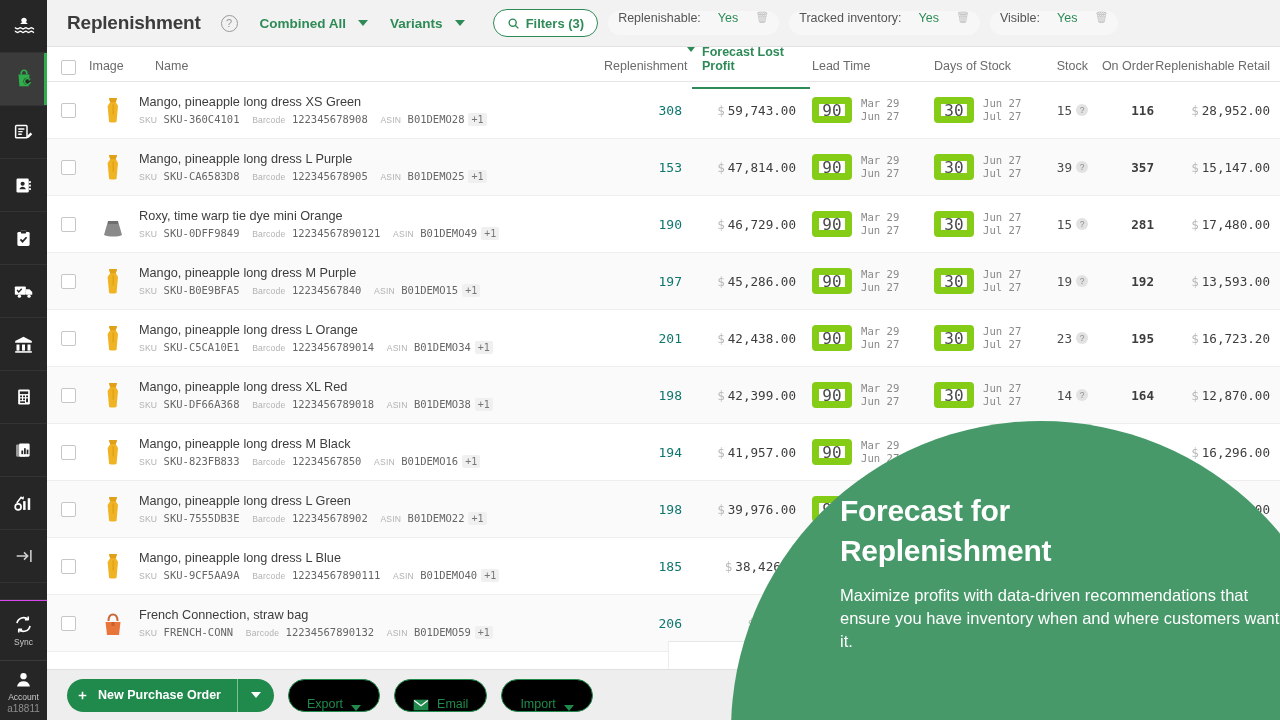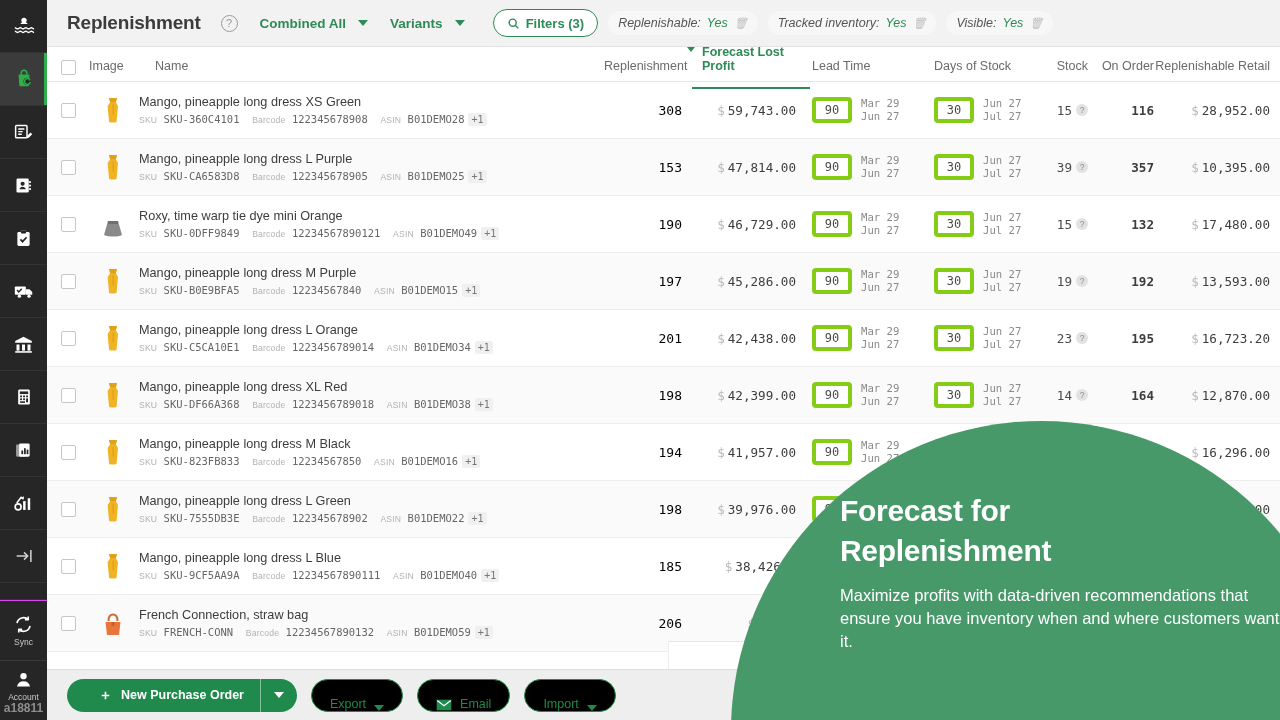--- a/index.html
+++ b/index.html
@@ -24,21 +24,21 @@
   .nav-item.active::after {
     content:""; position:absolute; right:0; top:0; bottom:0; width:3px; background:#2fae4b;
   }
   .nav-item svg { display:block; }
   .nav-spacer { flex: 1 1 auto; border-bottom: 1px solid #333; }
   .nav-bottom {
     height: 60px; display:flex; flex-direction:column; align-items:center; justify-content:center;
     gap:2px; border-top:1px solid #d946ef;
   }
   .nav-bottom .lbl { color:#c9c9c9; font-size:8.5px; line-height:10px; text-align:center; }
-  .nav-bottom .sub { color:#8e8e8e; font-size:12px; line-height:9px;font-weight:bold; }
+  .nav-bottom .sub { color:#8e8e8e; font-size:10px; line-height:9px; }
 
   
   .topbar {
     position:absolute; left:47px; top:0; width:1233px; height:47px;
     background:#f2f2f2; border-bottom:1px solid #e2e2e2;
     display:flex; align-items:center; padding-left:20px; gap:0;
   }
   .page-title { font-size:19px; font-weight:700; color:#3c3c3c; letter-spacing:-0.2px; }
   .help-circle {
     width:17px; height:17px; border-radius:50%; border:1.4px solid #9a9a9a;
@@ -50,22 +50,22 @@
     color:#2e8b57; font-size:13.5px; font-weight:700;
   }
   .caret-down { width:0;height:0;border-left:5px solid transparent;border-right:5px solid transparent;border-top:6px solid #2e8b57;}
   .filters-btn {
     margin-left:28px; height:28px; border:1.5px solid #2e8b57; border-radius:14px;
     display:flex; align-items:center; gap:6px; padding:0 13px;
     color:#2e8b57; font-size:13px; font-weight:700; background:#fff;
   }
   .chip {
     margin-left:10px; height:24px; background:#f7f7f7; border-radius:12px;
-    display:flex; align-items:center; gap:6px; padding:0 10px;
-    font-size:12.5px; color:#555;font-style:italic;
+    display:flex; gap:17px; padding:0 10px;
+    font-size:12.5px; color:#555;
   }
   .chip .yes { color:#2e8b57; }
   .chip .x { color:#bdbdbd; font-size:11px; }
 
   
   .table-wrap { position:absolute; left:47px; top:47px; width:1233px; height:594px; background:#fff; }
   .thead {
     display:flex; align-items:flex-end; height:35px;
     border-bottom:1px solid #e6e6e6; background:#fff;
     font-size:12.5px; color:#6b6b6b;
@@ -107,27 +107,27 @@
     width:15px; height:15px; border:1.4px solid #c6c6c6; border-radius:2px; background:#fff;
   }
   .thumb { width:26px; height:34px; display:block; }
 
   .p-name { font-size:12.7px; color:#3d3d3d; line-height:15px; margin-bottom:3px; white-space:nowrap; }
   .p-meta { font-size:10.5px; color:#7a7a7a; white-space:nowrap; font-family:"DejaVu Sans Mono", monospace; }
   .p-meta .k { color:#b2b2b2; font-size:8.6px; font-family:"Liberation Sans", sans-serif; letter-spacing:0.2px;}
   .p-meta .v { color:#666; }
   .p-meta .plus { background:#f0f0f0; color:#777; border-radius:2px; padding:1px 3px; margin-left:4px; font-size:10px;}
 
-  .num-repl { font-size:13px; color:#000000; font-family:"DejaVu Sans Mono", monospace; }
+  .num-repl { font-size:13px; color:#0f766e; font-family:"DejaVu Sans Mono", monospace; }
   .money { font-size:12.6px; color:#3d3d3d; font-family:"DejaVu Sans Mono", monospace; white-space:nowrap;}
   .money .cur { color:#b8b8b8; margin-right:3px;}
   .pill {
-    min-width:40px; height:26px; border:4px solid #84cc16; border-radius:4px; background:#fff;
+    min-width:40px; height:26px; border:7px solid #84cc16; border-radius:4px; background:#fff;
     display:flex; align-items:center; justify-content:center;
-    font-size:12px; color:#4a4a4a; font-family:"DejaVu Sans Mono", monospace;
+    font-size:16px; color:#4a4a4a; font-family:"DejaVu Sans Mono", monospace;
   }
   .dates { font-size:10.6px; color:#8a8a8a; line-height:13px; font-family:"DejaVu Sans Mono", monospace;}
   .stockwrap { display:flex; align-items:center; justify-content:flex-end; gap:4px;}
   .stockwrap .n { font-size:12.6px; color:#4a4a4a; font-family:"DejaVu Sans Mono", monospace;}
   .qmark { width:12px;height:12px;border-radius:50%;background:#e2e2e2;color:#8e8e8e;
            font-size:8.5px;line-height:12px;text-align:center; font-family:"Liberation Sans",sans-serif;}
   .onorder { font-size:12.6px; color:#3d3d3d; font-weight:700; font-family:"DejaVu Sans Mono", monospace;}
 
   
   .sumrow {
@@ -141,21 +141,21 @@
   
   .bottombar {
     position:absolute; left:47px; top:669px; width:1233px; height:51px;
     background:#eeeeee; border-top:1px solid #e0e0e0;
     display:flex; align-items:center; padding-left:20px; gap:14px;
   }
   .btn-primary {
     height:33px; background:#1f8a4c; color:#fff; border-radius:17px;
     display:flex; align-items:center; font-size:12.5px; font-weight:700;
   }
-  .btn-primary .main { display:flex; align-items:center; gap:9px; padding:0 16px 0 32px; }
+  .btn-primary .main { display:flex; align-items:center; gap:9px; padding:0 16px 0 9px; }
   .btn-primary .divider { width:1px; height:33px; background:rgba(255,255,255,.45); }
   .btn-primary .arrowpart { padding:0 13px; display:flex; align-items:center; }
   .caret-white { width:0;height:0;border-left:5px solid transparent;border-right:5px solid transparent;border-top:6px solid #fff;}
   .btn-ghost {
     height:33px; border:1.5px solid #1f8a4c; border-radius:17px; background:#000000;
     display:flex; align-items:flex-end; gap:8px; padding:0 18px;
     color:#1f8a4c; font-size:12.5px; font-weight:400;
   }
   .caret-green { width:0;height:0;border-left:5px solid transparent;border-right:5px solid transparent;border-top:6px solid #1f8a4c;}
 
@@ -402,21 +402,21 @@
             <span class="pill">30</span>
             <span class="dates"><span>Jun 27</span><br><span>Jul 27</span></span>
           </div>
           <div class="col-stock">
             <span class="stockwrap">
               <span class="n">39</span>
               <span class="qmark">?</span>
             </span>
           </div>
           <div class="col-order"><span class="onorder">357</span></div>
-          <div class="col-rr"><span class="money"><span class="cur">$</span><span>10,395.00</span></span></div>
+          <div class="col-rr"><span class="money"><span class="cur">$</span><span>15,147.00</span></span></div>
         </div>
         <div class="row">
           <div class="col-chk">
             <span class="cbx"></span>
           </div>
           <div class="col-img">
             <svg class="thumb" viewBox="0 0 26 34">
               <path d="M8 14h10l4 14c-4 2-13 2-18 0z" fill="#8a8a8a"></path>
               <path d="M8 14h10v3H8z" fill="#6f6f6f"></path>
             </svg>
@@ -434,21 +434,21 @@
           <div class="col-dos">
             <span class="pill">30</span>
             <span class="dates"><span>Jun 27</span><br><span>Jul 27</span></span>
           </div>
           <div class="col-stock">
             <span class="stockwrap">
               <span class="n">15</span>
               <span class="qmark">?</span>
             </span>
           </div>
-          <div class="col-order"><span class="onorder">132</span></div>
+          <div class="col-order"><span class="onorder">281</span></div>
           <div class="col-rr"><span class="money"><span class="cur">$</span><span>17,480.00</span></span></div>
         </div>
         <div class="row">
           <div class="col-chk">
             <span class="cbx"></span>
           </div>
           <div class="col-img">
             <svg class="thumb" viewBox="0 0 26 34">
               <path d="M9 5h8l-1.2 4.2L18 13l-1.5 16c-2.4.8-5 .8-7.4 0L7.6 13l2.6-3.8z" fill="#f0b323"></path>
               <path d="M9 5h8l-1.2 4.2h-5.6z" fill="#e0a018"></path>

